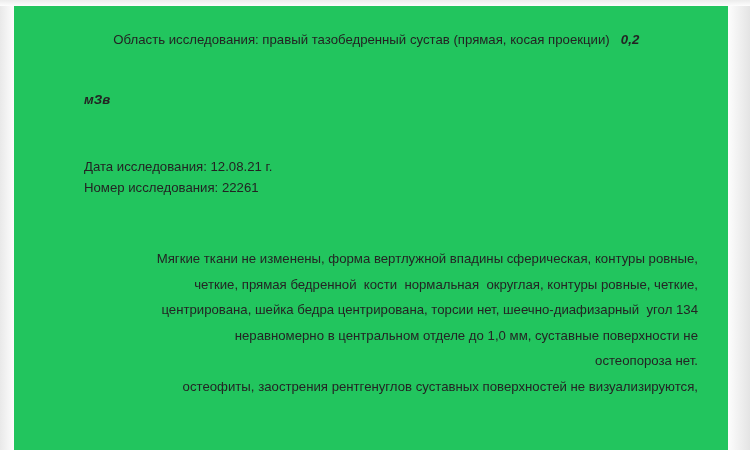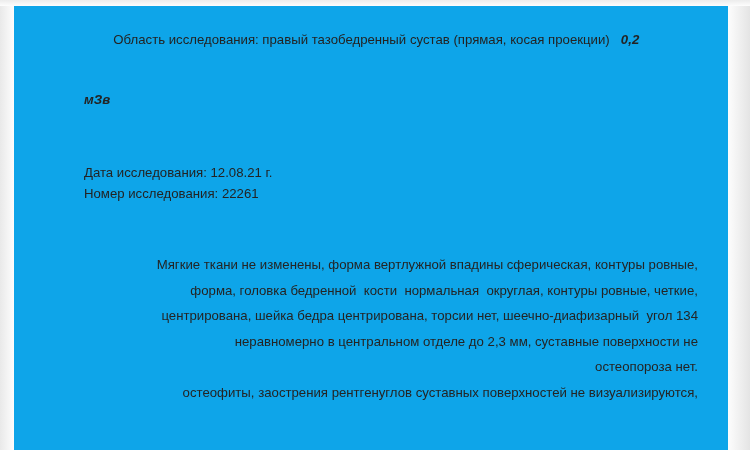--- a/index.html
+++ b/index.html
@@ -16,21 +16,21 @@
     position: relative;
   }
 
   
   .page {
     position: absolute;
     left: 0;
     top: 0;
     width: 750px;
     height: 450px;
-    background: #0ea5e9;
+    background: #22c55e;
     box-sizing: border-box;
   }
   .edge-left {
     position: absolute;
     left: 0;
     top: 0;
     width: 14px;
     height: 450px;
     background: linear-gradient(to right, #e9e9e9, #fdfdfd);
   }
@@ -71,21 +71,21 @@
     font-style: italic;
     letter-spacing: 0.2px;
   }
   .area-unit {
     font-weight: bold;
     font-style: italic;
     display: block;
     margin-top: 18px;
   }
   .hdr-line.date {
-    margin-top: 10px;
+    margin-top: 4px;
   }
   .hdr-line.number {
     margin-top: 0;
   }
 
   .body-block {
     margin-top: 48px;
     font-size: 13.2px;
     line-height: 25.5px;
     color: #242424;
@@ -110,21 +110,21 @@
       <div class="hdr-line area-line">
         <span>Область исследования: правый тазобедренный сустав (прямая, косая проекции)</span><span>&nbsp;&nbsp;&nbsp;</span><span class="area-val">0,2</span>
         <span class="area-unit">мЗв</span>
       </div>
       <div class="hdr-line date">Дата исследования: 12.08.21 г.</div>
       <div class="hdr-line number">Номер исследования: 22261</div>
     </div>
 
     <div class="body-block">
       <div class="body-line">Мягкие ткани не изменены, форма вертлужной впадины сферическая, контуры ровные,</div>
-      <div class="body-line">форма, головка бедренной  кости  нормальная  округлая, контуры ровные, четкие,</div>
+      <div class="body-line">четкие, прямая бедренной  кости  нормальная  округлая, контуры ровные, четкие,</div>
       <div class="body-line">центрирована, шейка бедра центрирована, торсии нет, шеечно-диафизарный  угол 134</div>
-      <div class="body-line">неравномерно в центральном отделе до 2,3 мм, суставные поверхности не</div>
+      <div class="body-line">неравномерно в центральном отделе до 1,0 мм, суставные поверхности не</div>
       <div class="body-line">остеопороза нет.</div>
       <div class="body-line">остеофиты, заострения рентгенуглов суставных поверхностей не визуализируются,</div>
     </div>
 
   </div>
 </div>
 
 </body></html>

